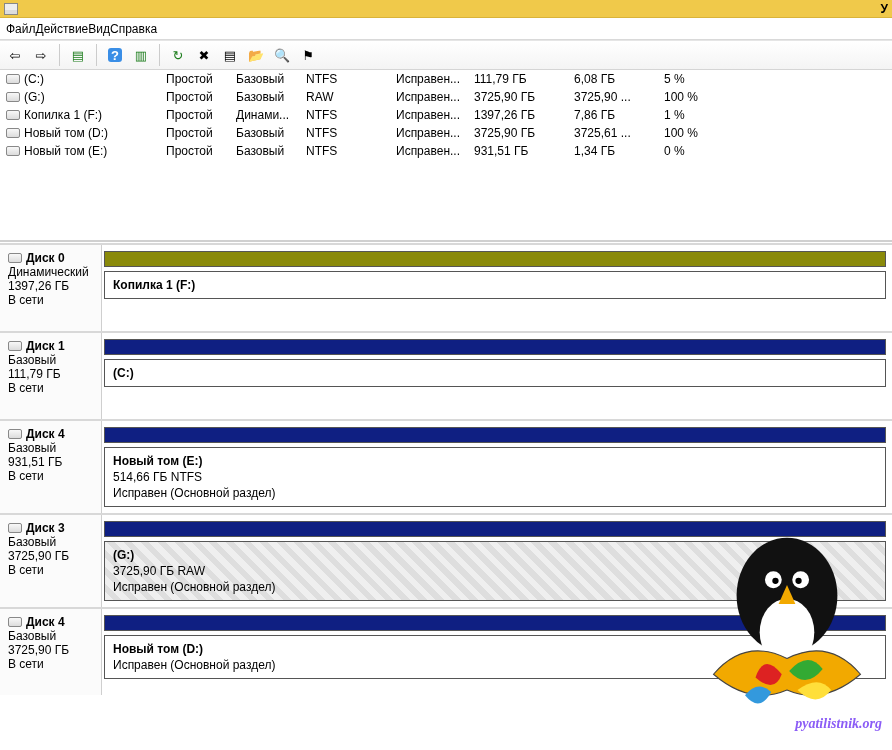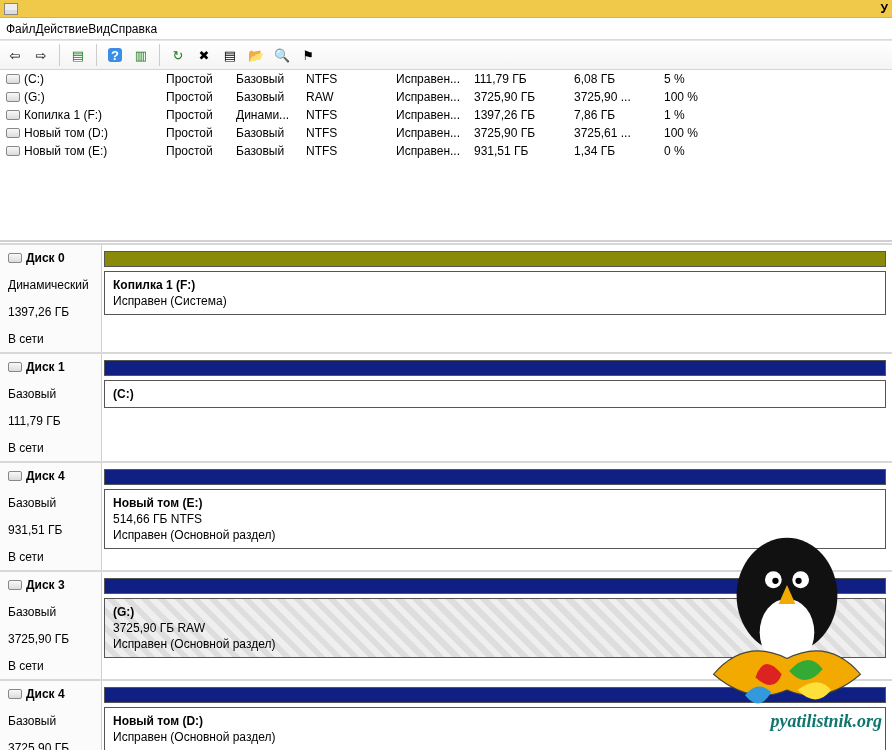--- a/index.html
+++ b/index.html
@@ -94,21 +94,21 @@
   .disk-row {
     display:flex;
     border-top:2px solid #d8d8d8;
     min-height:88px;
   }
   .disk-left {
     width:102px;
     border-right:1px solid #cfcfcf;
     padding:6px 8px;
     background:#fbfbfb;
-    display:flex;flex-direction:column;gap:13px;
+    display:flex;flex-direction:column;gap:0;
   }
   .disk-left .dname{font-weight:bold;display:flex;align-items:center;gap:4px;}
   .disk-left .dicon{width:14px;height:10px;border:1px solid #888;border-radius:2px;background:linear-gradient(#f8f8f8,#dcdcdc);display:inline-block;}
   .disk-right {
     flex:1;
     padding:6px 6px 6px 2px;
     display:flex;flex-direction:column;gap:4px;
   }
   .stripe {
     height:16px;
@@ -129,21 +129,21 @@
   
   .watermark {
     position:absolute;
     right:0px; bottom:18px;
     width:210px; height:210px;
     pointer-events:none;
     z-index:5;
   }
   .watermark svg { width:100%; height:100%; }
   .watermark .wmtext{
-    position:absolute;right:10px;bottom:0;font-style:italic;font-family:"Segoe Script","Comic Sans MS",cursive;font-size:18px;color:#0f766e;font-weight:bold;
+    position:absolute;right:10px;bottom:0;font-style:italic;font-family:"Segoe Script","Comic Sans MS",cursive;font-size:14px;color:#8b5cf6;font-weight:bold;
   }
 </style>
 </head>
 <body>
 
 <div class="titlebar">
   <span class="app-icon"></span>
   <span class="spacer"></span>
   <span class="caption-right">У</span>
 </div>
@@ -259,21 +259,20 @@
             <span>Диск 0</span>
           </div>
           <div>Динамический</div>
           <div>1397,26 ГБ</div>
           <div>В сети</div>
         </div>
         <div class="disk-right">
           <div class="stripe olive"></div>
           <div class="part-box">
             <div class="ptitle">Копилка 1  (F:)</div>
-            <div>Исправен (Система)</div>
           </div>
         </div>
       </div>
       <div class="disk-row">
         <div class="disk-left">
           <div class="dname">
             <span class="dicon"></span>
             <span>Диск 1</span>
           </div>
           <div>Базовый</div>

